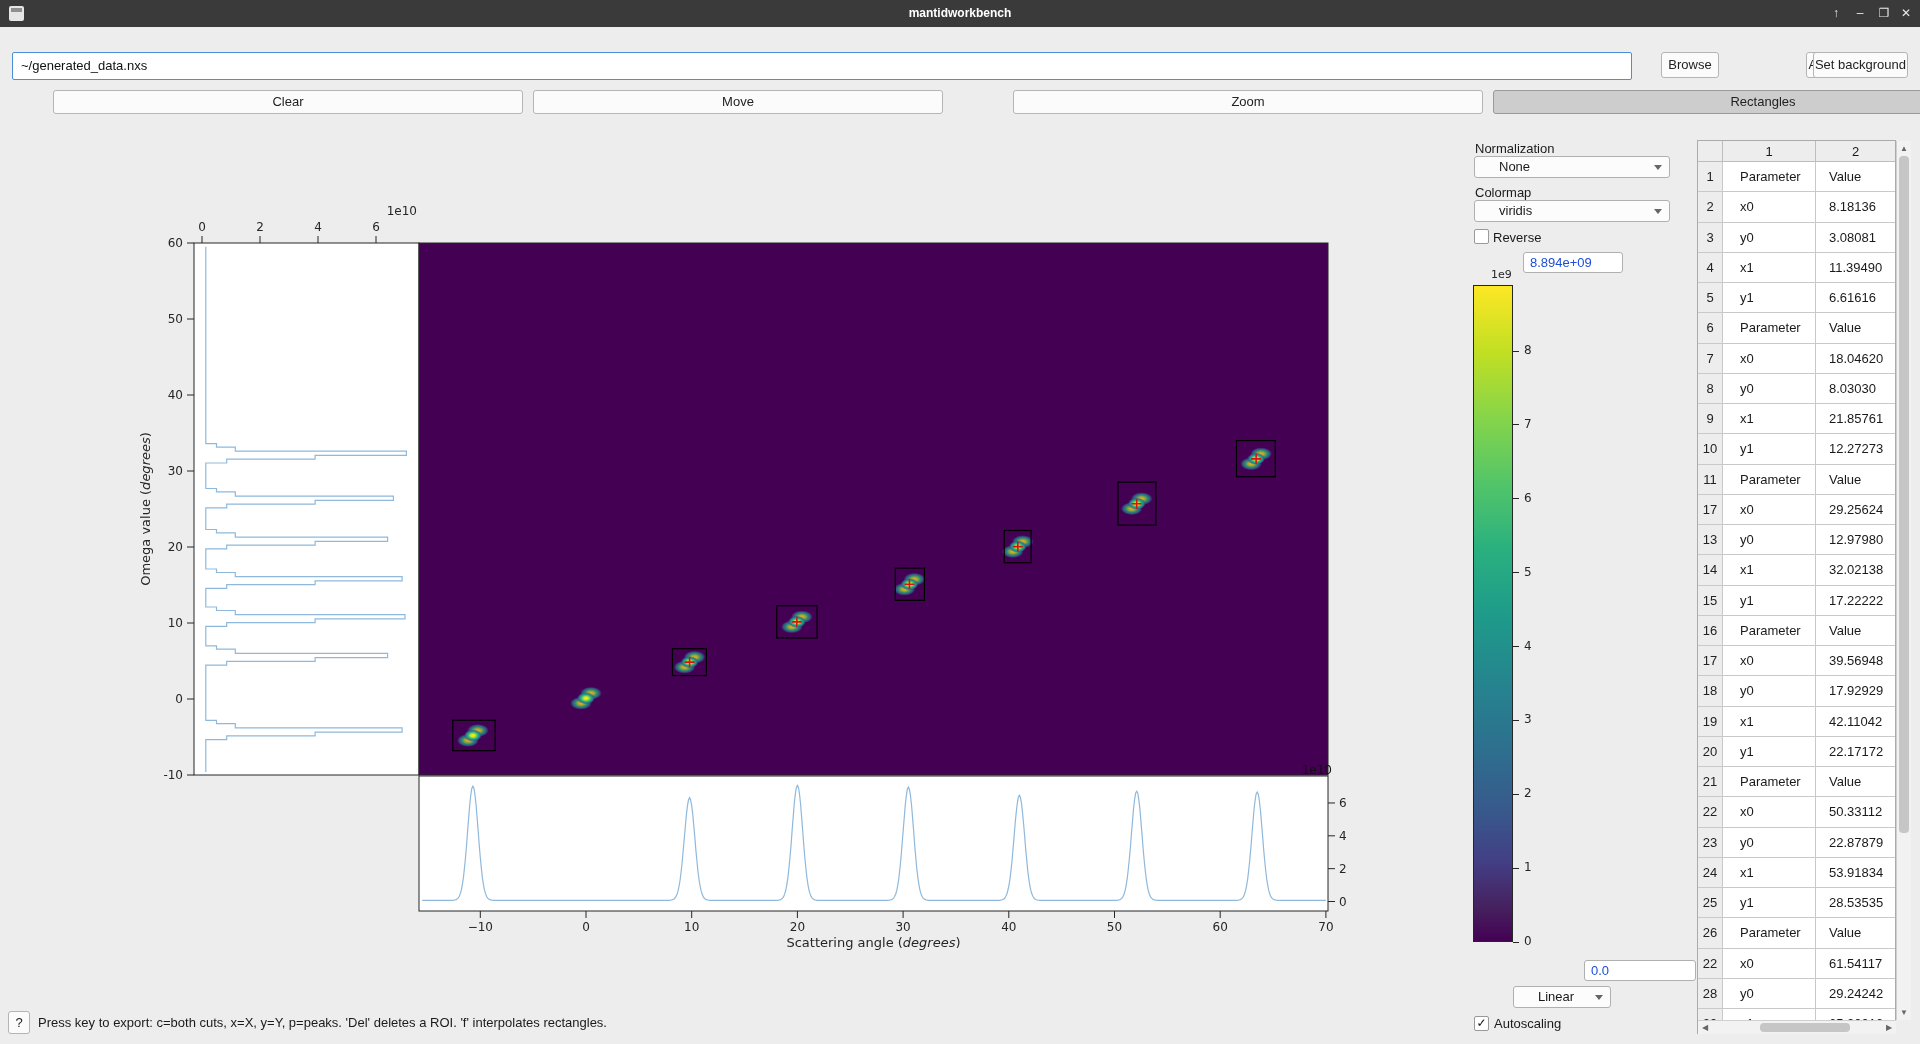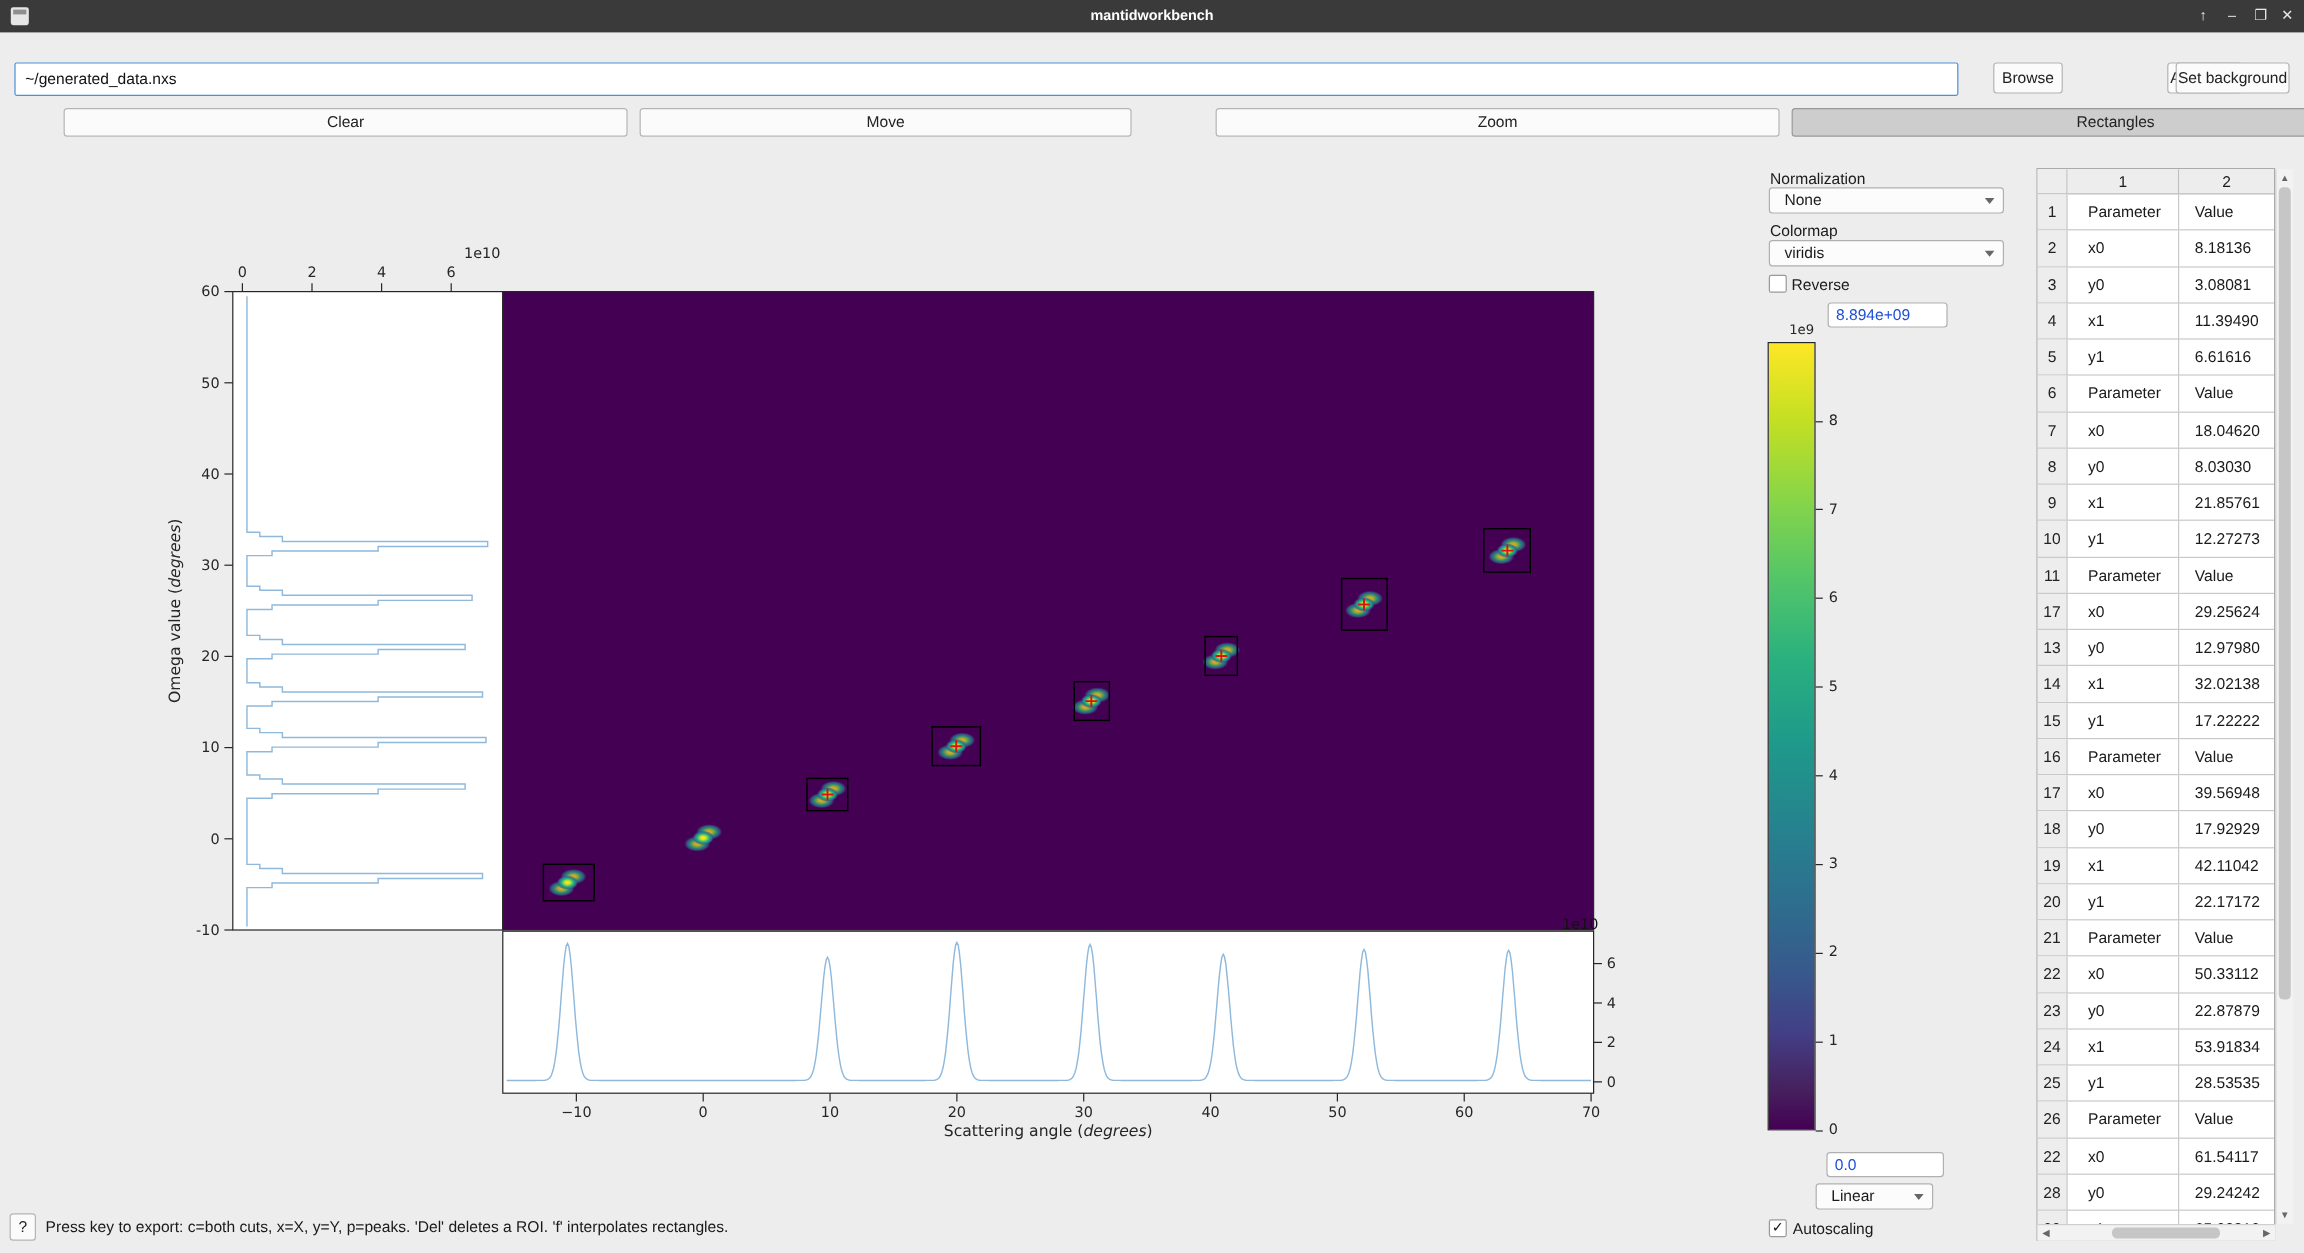--- a/index.html
+++ b/index.html
@@ -20,21 +20,21 @@
   .filepath{position:absolute;left:12px;top:52px;width:1602px;height:26px;background:#ffffff;border:1px solid #4a90d9;border-radius:2px;font-size:13px;line-height:26px;padding:0 8px;color:#111;}
   .btn{position:absolute;height:26px;background:#fbfbfb;border:1px solid #b4b4b4;border-radius:3px;font-size:13px;color:#222;text-align:center;line-height:24px;box-sizing:border-box;}
   .btn.browse{left:1661px;top:52px;width:58px;}
   .btn.advanced{left:1806px;top:52px;width:63px;}
   .btn.setbg{left:1813px;top:52px;width:95px;}
   
   .tool{position:absolute;top:90px;height:24px;background:#fbfbfb;border:1px solid #b6b6b6;border-radius:3px;font-size:13px;color:#222;text-align:center;line-height:22px;box-sizing:border-box;margin-left:41px;}
   .tool.active{background:#cdcdcd;border-color:#9a9a9a;}
   
   .ctl-label{position:absolute;font-size:13px;color:#1a1a1a;}
-  .combo{position:absolute;height:22px;background:#fcfcfc;border:1px solid #b0b0b0;border-radius:3px;font-size:13px;line-height:20px;padding:0 12px;box-sizing:border-box;color:#1a1a1a;}
+  .combo{position:absolute;height:22px;background:#fcfcfc;border:1px solid #b0b0b0;border-radius:3px;font-size:13px;line-height:20px;padding:0 24px;box-sizing:border-box;color:#1a1a1a;}
   .combo .arrow{position:absolute;right:7px;top:8px;width:0;height:0;border-left:4px solid transparent;border-right:4px solid transparent;border-top:5px solid #666;}
   .spin{position:absolute;height:21px;background:#ffffff;border:1px solid #b0b0b0;border-radius:3px;font-size:13px;line-height:19px;padding:0 6px;box-sizing:border-box;color:#1d4ed8;}
   .checkbox{position:absolute;width:13px;height:13px;background:#ffffff;border:1px solid #999;border-radius:2px;font-size:12px;line-height:13px;text-align:center;color:#111;}
   
   .colorbar{position:absolute;left:1473px;top:285px;width:40px;height:657px;border:1px solid #262626;box-sizing:border-box;
     background:linear-gradient(to bottom,
       #fde725 0%, #c2df23 10.05%, #86d549 20.1%, #52c569 30.2%, #2ab07f 40.2%,
       #1e9b8a 50.3%, #25858e 60.3%, #2d708e 70.4%, #38588c 80.4%, #433e85 88%, #46205e 95%, #440154 100%);}
   .cb-offset{position:absolute;left:1491px;top:268px;font-family:"DejaVu Sans",sans-serif;font-size:11px;color:#262626;}
   
@@ -201,21 +201,21 @@
 <div class="ctl-label" style="left:1475px;top:185px;">Colormap</div>
 <div class="combo" style="left:1474px;top:200px;width:196px;">
   <span>viridis</span>
   <span class="arrow"></span>
 </div>
 <div class="checkbox" style="left:1474px;top:229px;"></div>
 <div class="ctl-label" style="left:1493px;top:230px;">Reverse</div>
 <div class="cb-offset">1e9</div>
 <div class="spin" style="left:1523px;top:252px;width:100px;">8.894e+09</div>
 <div class="colorbar"></div>
-<div class="spin" style="left:1522px;top:960px;width:98px;">0.0</div>
+<div class="spin" style="left:1584px;top:960px;width:112px;">0.0</div>
 <div class="combo" style="left:1513px;top:986px;width:98px;">
   <span>Linear</span>
   <span class="arrow"></span>
 </div>
 <div class="checkbox" style="left:1474px;top:1016px;">✓</div>
 <div class="ctl-label" style="left:1494px;top:1016px;">Autoscaling</div>
 
 <div class="ptable" id="ptable">
     <div class="trow header">
       <div class="tcell num"></div>

